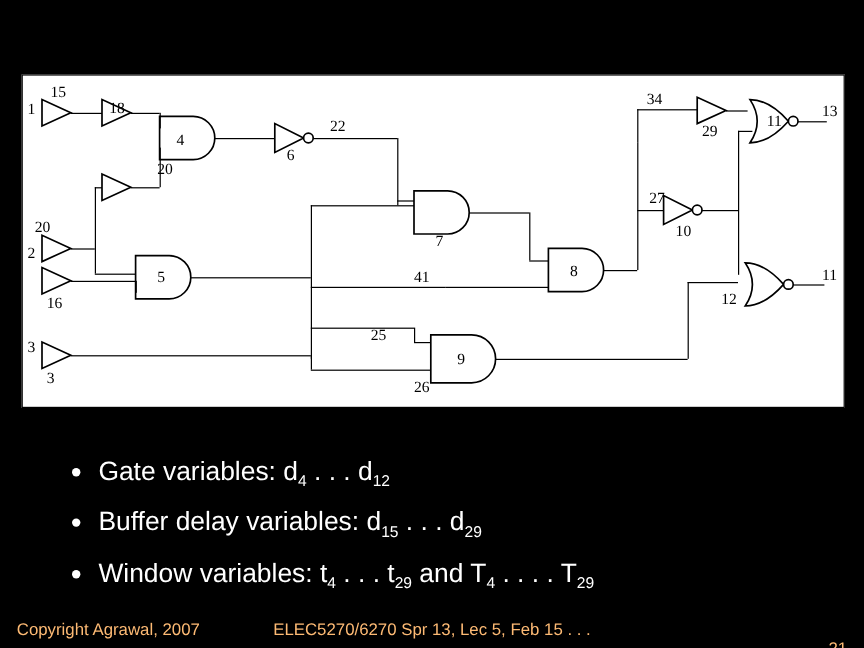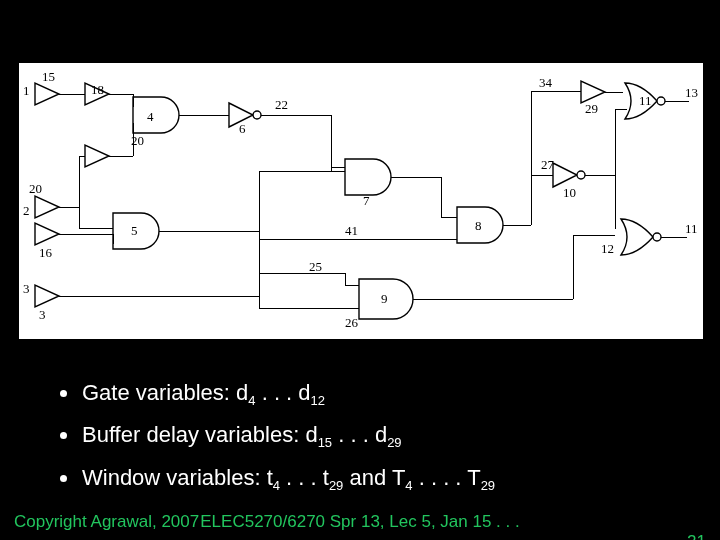--- a/index.html
+++ b/index.html
@@ -3,21 +3,21 @@
 <meta charset="utf-8">
 <style>
   html,body{margin:0;padding:0;width:720px;height:540px;background:#000;font-family:Arial,Helvetica,sans-serif;overflow:hidden}
   .slide{width:720px;height:540px;position:relative;color:#fff}
   .title{width:100%;text-align:center;font-size:34px;padding-top:14px;font-weight:normal}
   .diagram{position:absolute;left:18px;top:62px;width:684px;height:276px;background:#fff;border:1px solid #000}
   .bullets{position:absolute;left:42px;top:360px;width:640px}
   .bullets li{list-style:none;position:relative;font-size:22px;line-height:34px;color:#fff}
   .bullets li .dot{position:absolute;left:-22px;top:14px;width:7px;height:7px;border-radius:50%;background:#fff}
   sub.sb{font-size:13px;vertical-align:sub}
-  .footer{position:absolute;left:0;bottom:8px;width:720px;font-size:17px;color:#22c55e}
+  .footer{position:absolute;left:0;bottom:8px;width:720px;font-size:14px;color:#fdba74}
   .footer .fl{position:absolute;left:14px}
   .footer .fc{width:100%;text-align:center}
   .footer .fr{position:absolute;right:14px}
   
   .lbl{position:absolute;font:13px "Times New Roman",serif;color:#000}
   .wire{position:absolute;background:#000}
   .hz{height:1px}
   .vt{width:1px}
   svg.gate{position:absolute;overflow:visible}
   svg.gate path,svg.gate circle,svg.gate polygon,svg.gate polyline{stroke:#000;fill:none;stroke-width:1.4}
@@ -92,21 +92,21 @@
         <path class="fillw" d="M0 0 H28 A18 18 0 0 1 28 36 H0 Z"></path>
       </svg>
     <span class="lbl" style="left:112px;top:160px">5</span>
     <div class="wire vt" style="left:94px;top:171px;height:10px"></div>
     <div class="wire hz" style="left:40px;top:171px;width:54px"></div>
     <div class="wire hz" style="left:140px;top:168px;width:100px"></div>
     <div class="wire vt" style="left:240px;top:108px;height:128px"></div>
 
     <span class="lbl" style="left:326px;top:94px">23</span>
     <span class="lbl" style="left:326px;top:160px">41</span>
-    <span class="lbl" style="left:290px;top:196px">25</span>
+    <span class="lbl" style="left:290px;top:208px">25</span>
     <span class="lbl" style="left:326px;top:252px">26</span>
 
     <div class="wire hz" style="left:240px;top:108px;width:86px"></div>
     <div class="wire hz" style="left:240px;top:176px;width:112px"></div>
     <div class="wire hz" style="left:240px;top:210px;width:86px"></div>
     <div class="wire hz" style="left:240px;top:245px;width:100px"></div>
     <div class="wire vt" style="left:240px;top:233px;height:12px"></div>
 
     <svg class="gate" style="left:326px;top:96px" width="52" height="36">
         <path class="fillw" d="M0 0 H28 A18 18 0 0 1 28 36 H0 Z"></path>
@@ -182,16 +182,16 @@
     <li><span class="dot"></span>
       <span>Buffer delay variables: d</span><sub class="sb">15</sub><span> . . . d</span><sub class="sb">29</sub>
     </li>
     <li><span class="dot"></span>
       <span>Window variables: t</span><sub class="sb">4</sub><span> . . . t</span><sub class="sb">29</sub><span> and T</span><sub class="sb">4</sub><span> . . . . T</span><sub class="sb">29</sub>
     </li>
   </ul>
 
   <div class="footer">
     <span class="fl">Copyright Agrawal, 2007</span>
-    <div class="fc">ELEC5270/6270 Spr 13, Lec 5, Jan 15 . . .</div>
+    <div class="fc">ELEC5270/6270 Spr 13, Lec 5, Feb 15 . . .</div>
     <span class="fr">21</span>
   </div>
 </div>
 
 </body></html>

